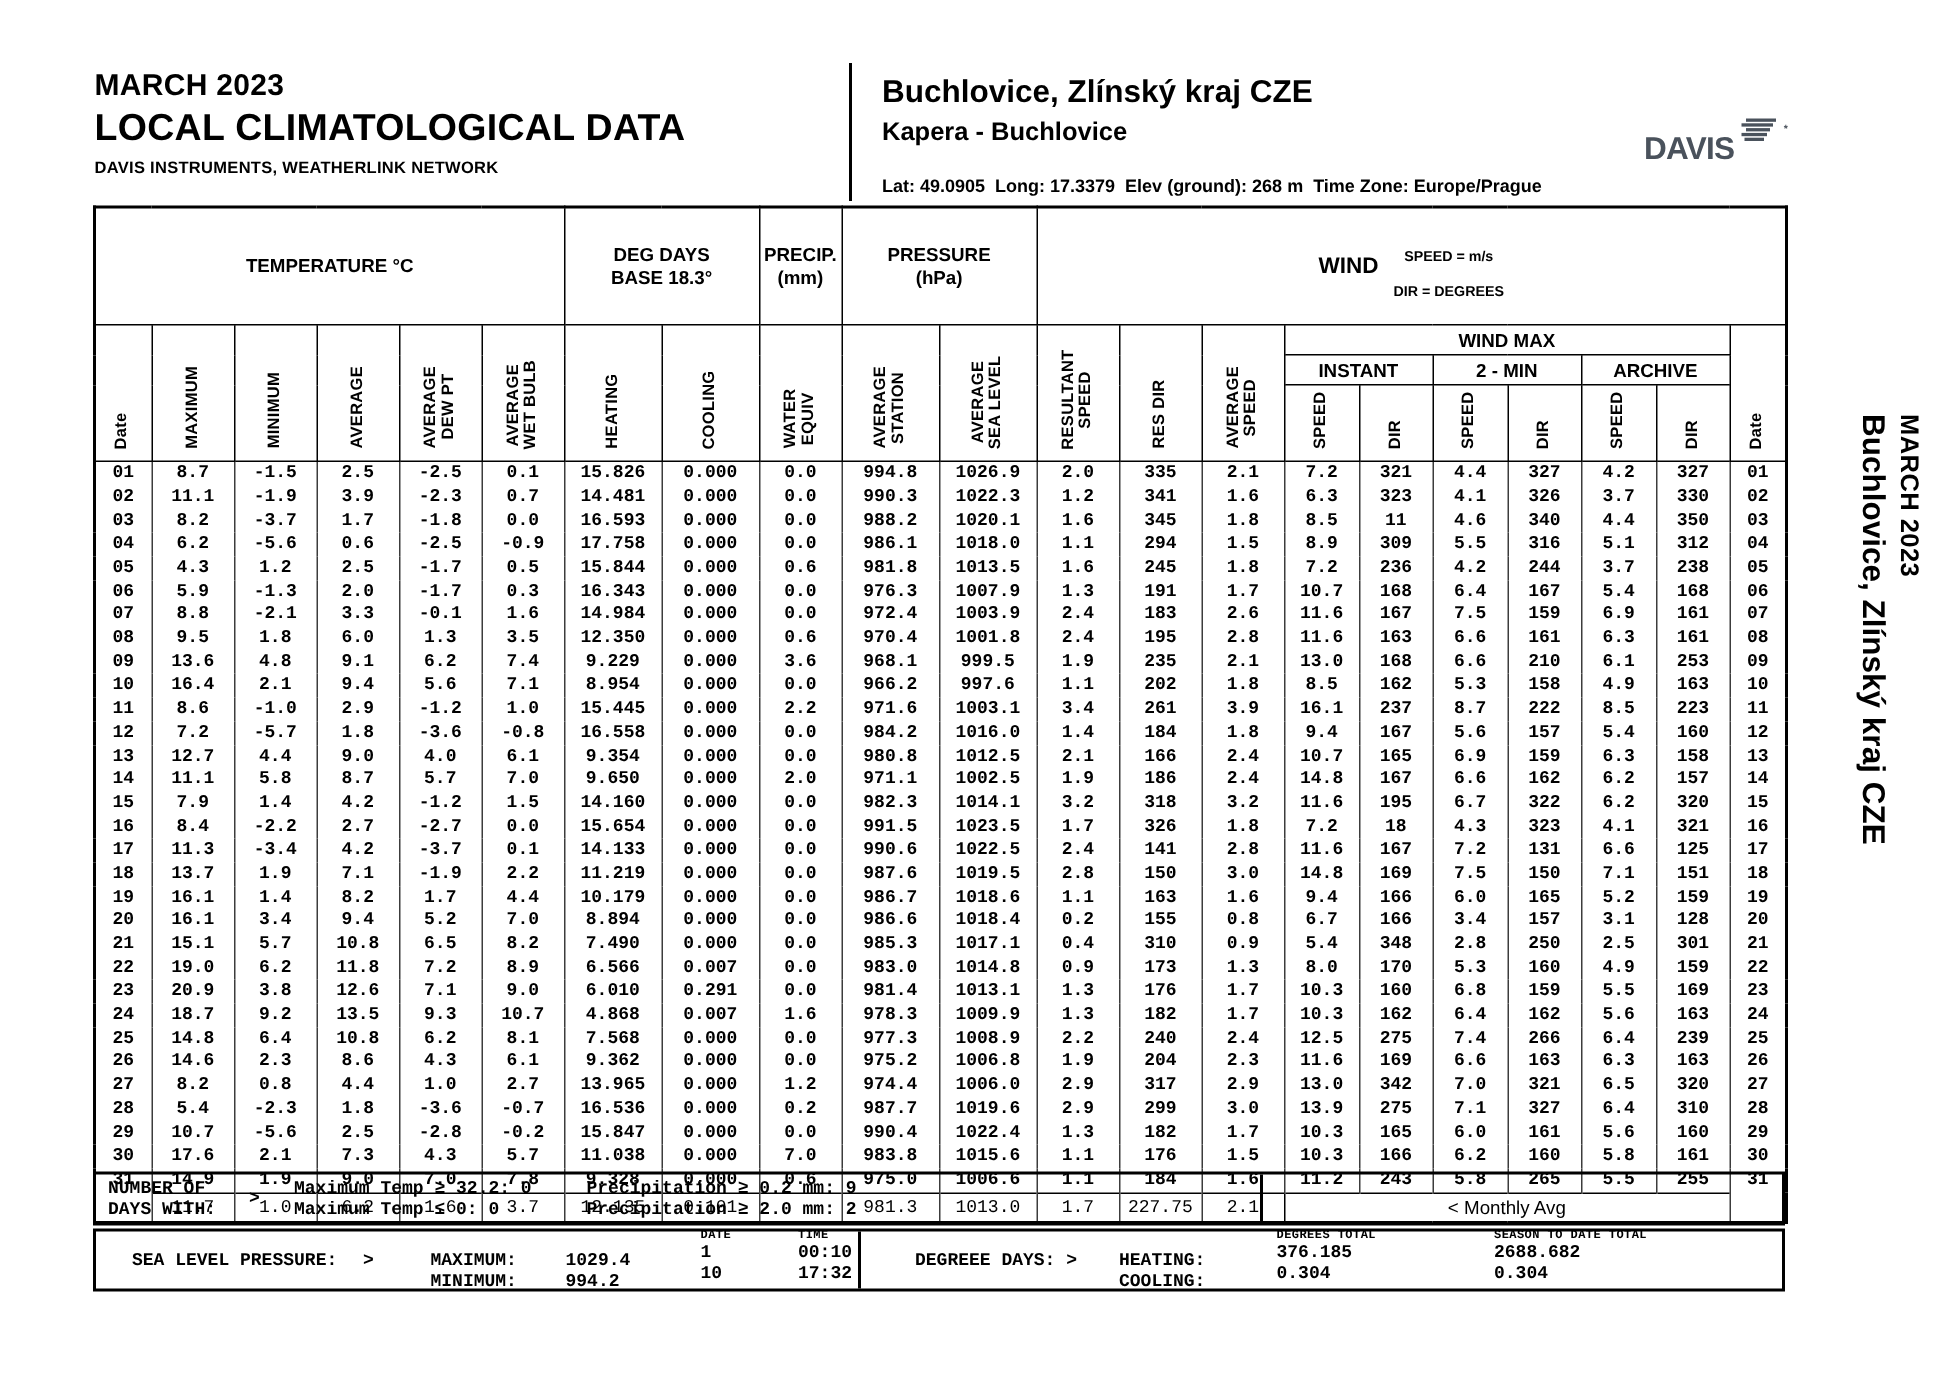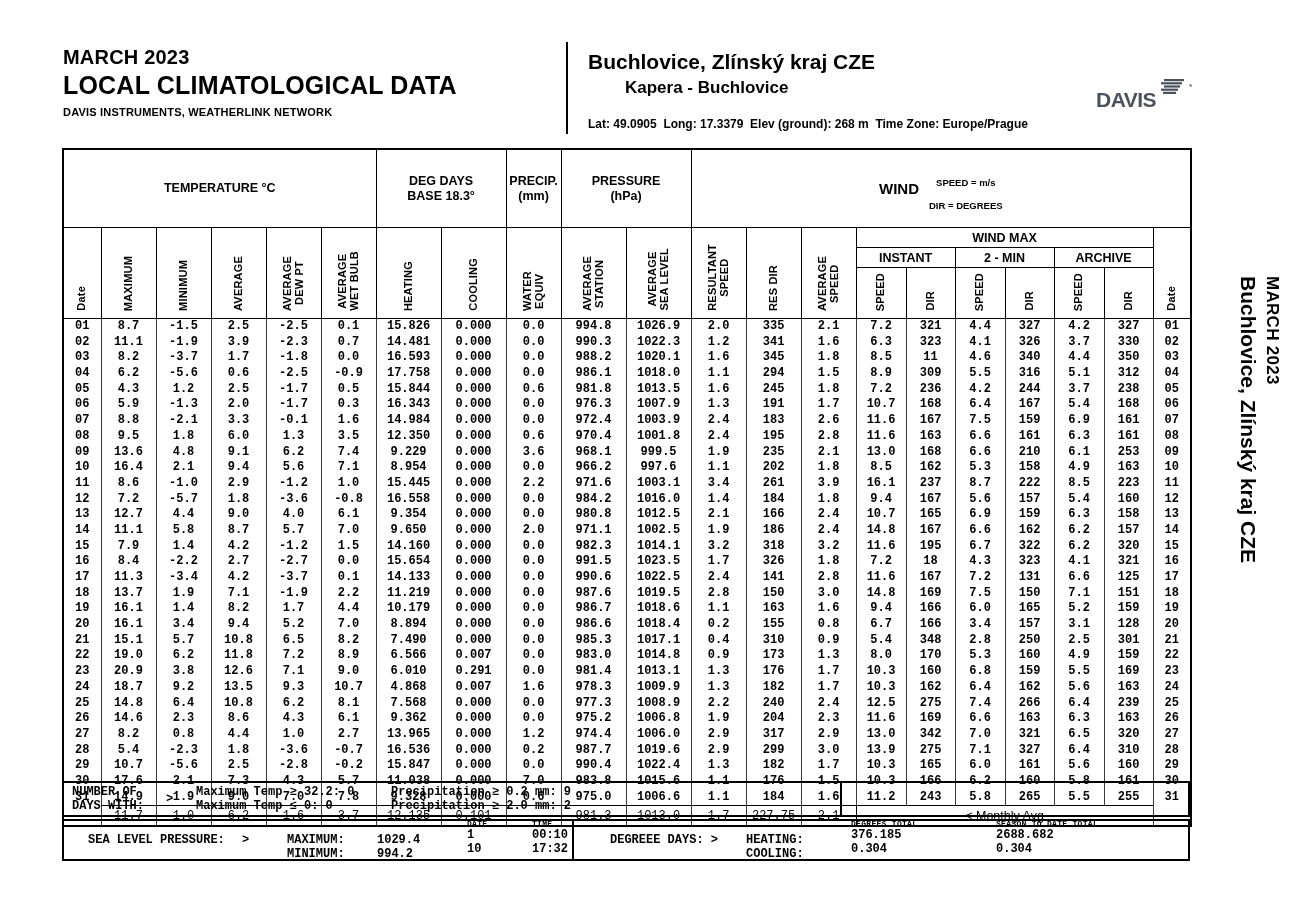--- a/index.html
+++ b/index.html
@@ -8,30 +8,30 @@
           font-family:"Liberation Sans", sans-serif; color:#000; }
 
   
   .hdr-left { position:absolute; left:63px; top:46px; }
   .hdr-month { font-size:20px; font-weight:800; letter-spacing:.2px; }
   .hdr-title { font-size:25px; font-weight:800; margin-top:2px; letter-spacing:.2px; }
   .hdr-sub   { font-size:11px; font-weight:700; margin-top:6px; letter-spacing:.2px; }
   .hdr-divider { position:absolute; left:566px; top:42px; width:2px; height:92px; background:#000; }
   .hdr-right { position:absolute; left:588px; top:50px; }
   .station-name { font-size:21px; font-weight:800; }
-  .station-sub  { font-size:17px; font-weight:800; margin-top:4px;margin-left:37px; }
+  .station-sub  { font-size:17px; font-weight:800; margin-top:4px; }
   .station-meta { font-size:12px; font-weight:600; margin-top:19px; white-space:pre; }
   .davis-logo { position:absolute; left:1096px; top:60px; display:flex; align-items:center;
                 color:#4a525c; }
   .davis-word { font-size:21px; font-weight:900; letter-spacing:-.5px;margin-top:28px; }
   .davis-flag { margin-left:2px; margin-top:2px; }
   .davis-reg { font-size:7px; font-weight:700; vertical-align:top; margin-left:1px; }
 
   
-  table.main { position:absolute; left:62px; top:148px; width:1128px;
+  table.main { position:absolute; left:62px; top:137px; width:1128px;
                border-collapse:collapse; table-layout:fixed; border:2px solid #000; }
   table.main th, table.main td { padding:0; }
   thead th { border:1px solid #000; font-weight:700; }
   tr.h1 { height:40px; }
   tr.h1 th { font-size:12.5px; line-height:1.18; white-space:pre-line; }
   .wind-head { display:flex; align-items:center; justify-content:center; gap:10px; }
   .wind-word { font-size:15px; font-weight:800; }
   .wind-legend { font-size:9.5px; font-weight:700; text-align:center; line-height:1.25; }
   tr.h2 { height:20px; }
   tr.h3 { height:20px; }

